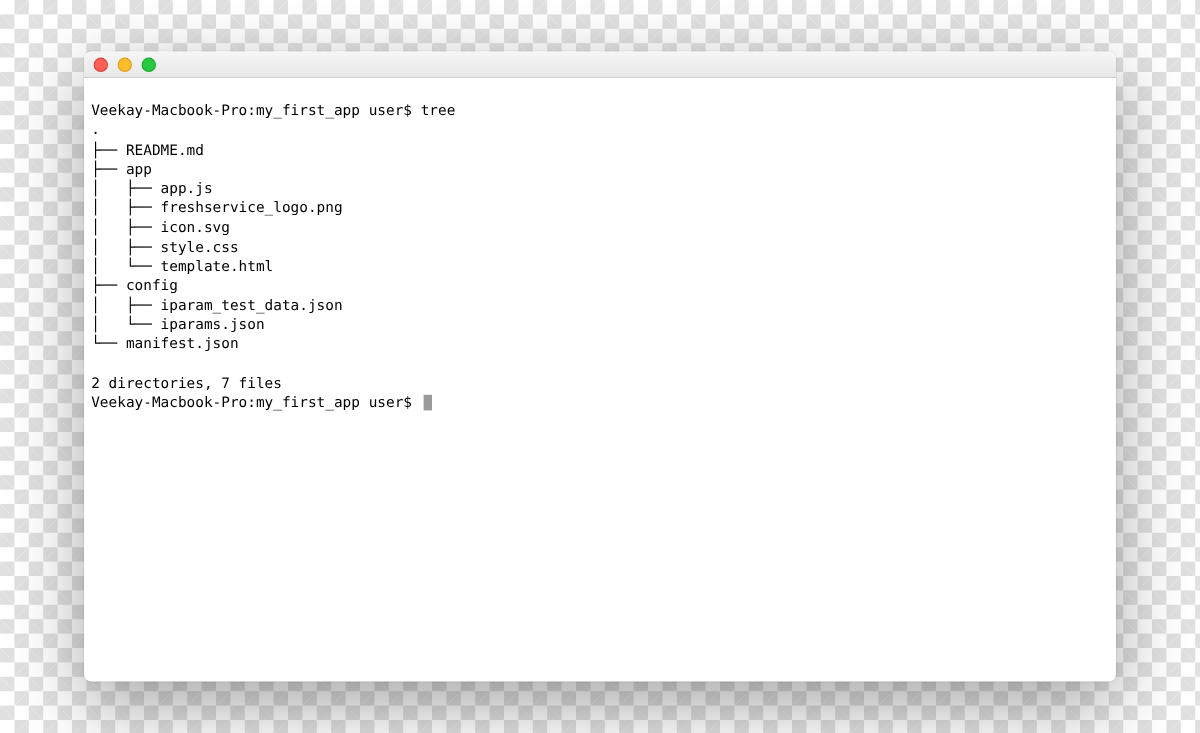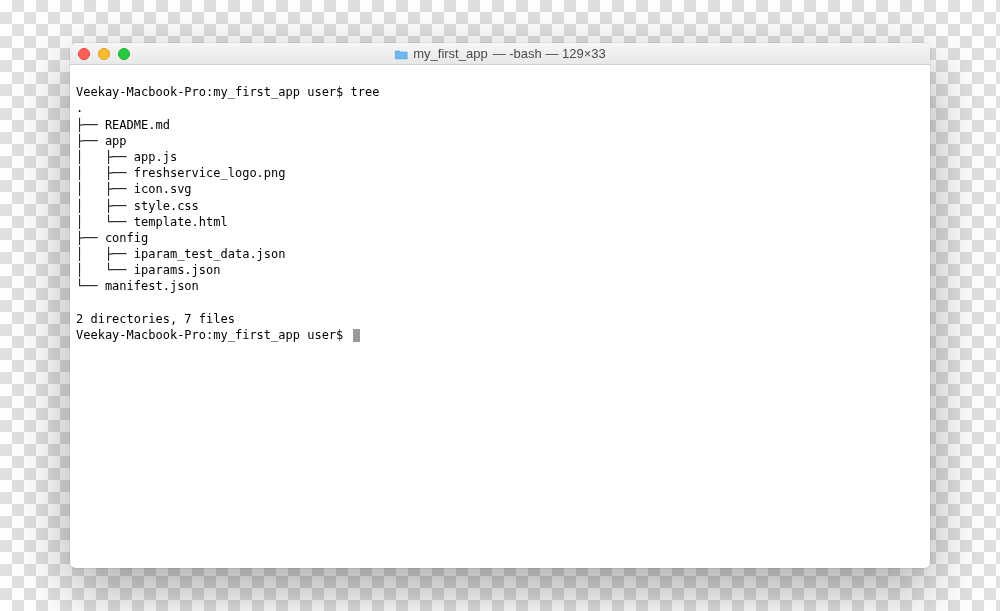--- a/index.html
+++ b/index.html
@@ -96,30 +96,20 @@
 </head>
 <body>
 
 <div class="terminal-window">
   <div class="title-bar">
     <div class="traffic-lights">
       <div class="traffic-light tl-close"></div>
       <div class="traffic-light tl-min"></div>
       <div class="traffic-light tl-max"></div>
     </div>
-    <div class="title-center">
-      <span class="folder-icon">
-        <svg viewBox="0 0 14 11" width="14" height="11">
-          <path d="M1 2 L5 2 L6 3 L13 3 L13 10 L1 10 Z" fill="#6fb9f0" stroke="#4a9ad4" stroke-width="0.5"></path>
-          <path d="M1 2 L5 2 L6 3 L1 3 Z" fill="#5aa6dc"></path>
-        </svg>
-      </span>
-      <span>my_first_app</span>
-        <span> — -bash — 129×33</span>
-    </div>
   </div>
   <div class="terminal-body">
 <span class="prompt-line"><span>Veekay-Macbook-Pro:my_first_app user$ </span><span>tree</span></span>
 <span class="tree-block">.
 ├── README.md
 ├── app
 │   ├── app.js
 │   ├── freshservice_logo.png
 │   ├── icon.svg
 │   ├── style.css

